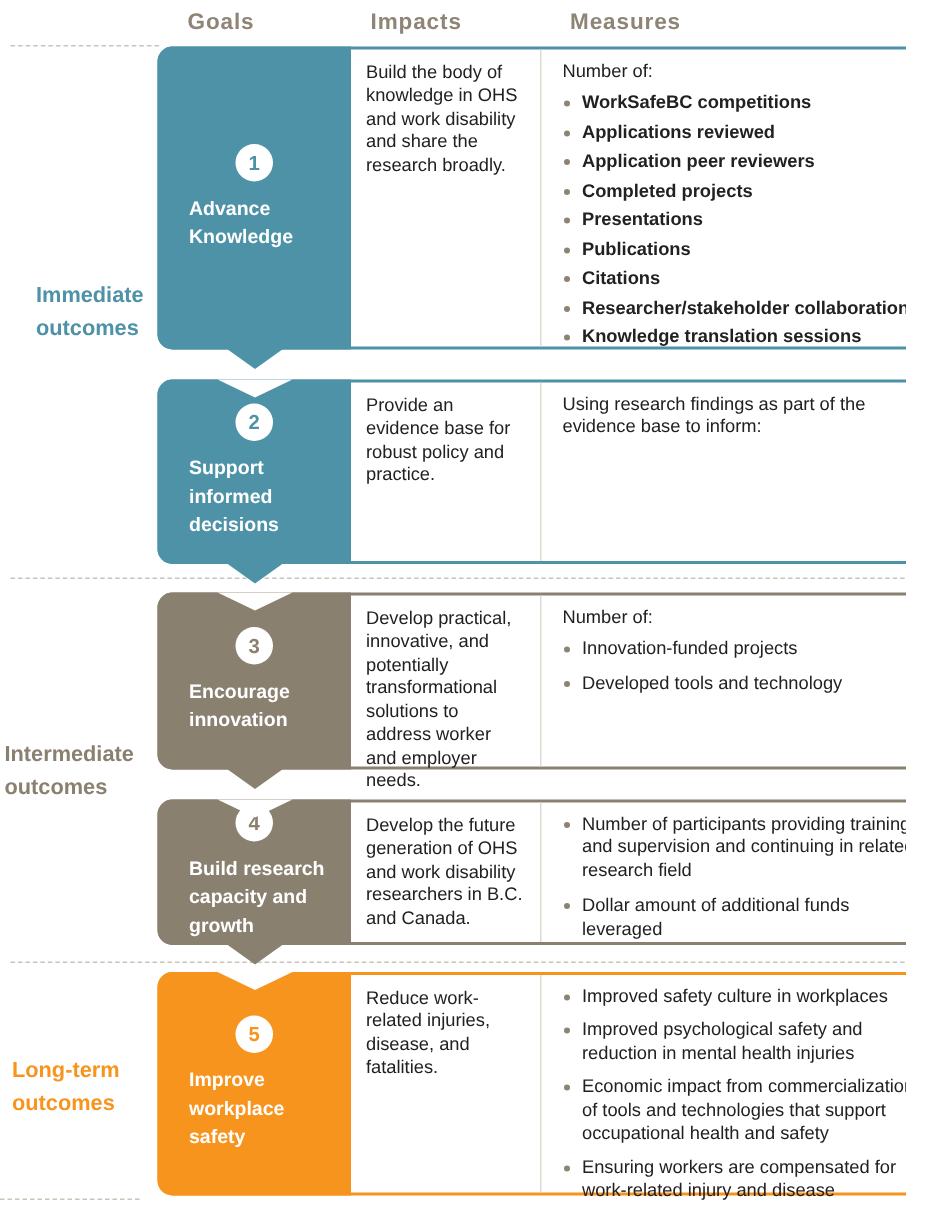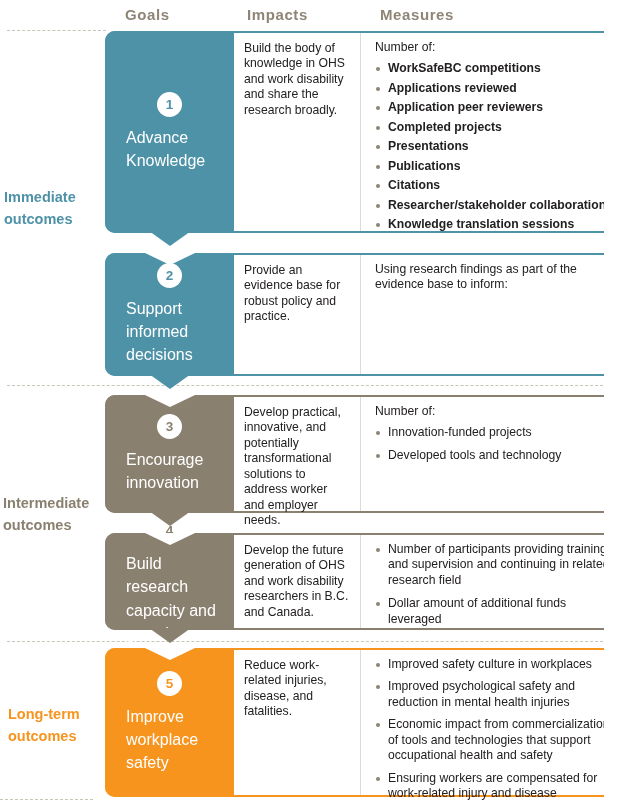--- a/index.html
+++ b/index.html
@@ -21,22 +21,22 @@
   .row{position:absolute;left:105px;width:525px;box-sizing:border-box;
     border:2px solid var(--c);border-radius:10px;background:#ffffff;}
 
   .goal{position:absolute;left:-2px;top:-2px;bottom:-2px;width:129px;
     background:var(--c);border-radius:10px 0 0 10px;
     display:flex;flex-direction:column;justify-content:center;z-index:1;}
   .num-wrap{text-align:center;margin-bottom:9px;}
   .num{display:inline-block;width:25px;height:25px;border-radius:50%;
     background:#ffffff;color:var(--c);font-size:13.5px;font-weight:bold;
     line-height:25px;text-align:center;}
-  .goal-label{padding:0 6px 0 21px;color:#ffffff;font-size:16px;
-    font-weight:normal;line-height:1.45;white-space:pre-line;}
+  .goal-label{padding:0 6px 0 21px;color:#ffffff;font-size:13px;
+    font-weight:bold;line-height:1.45;white-space:pre-line;}
 
   .impacts{position:absolute;left:127px;top:0;bottom:0;width:126px;
     box-sizing:border-box;padding:8px 10px;font-size:12.2px;line-height:1.27;}
   .impacts p{margin:0;}
   .divider{position:absolute;left:253px;top:0;bottom:0;width:0;
     border-left:1px solid #dedbd3;}
   .measures{position:absolute;left:254px;top:0;bottom:0;right:0;
     box-sizing:border-box;padding:7px 8px 4px 14px;font-size:12.2px;line-height:1.27;}
   .m-intro{margin:0 0 6px 0;}
   .m-intro:empty{display:none;}
@@ -63,21 +63,21 @@
 
   <div class="col-header" style="left:125px">Goals</div>
   <div class="col-header" style="left:247px">Impacts</div>
   <div class="col-header" style="left:380px">Measures</div>
 
   <div class="dash" style="top:30px;left:7px;width:99px"></div>
   <div class="dash" style="top:385px;left:7px;width:621px"></div>
   <div class="dash" style="top:641px;left:7px;width:621px"></div>
   <div class="dash" style="top:799px;left:0;width:93px"></div>
 
-  <div class="outcome-label" style="top: 186px; left: 4px; --c: #4e92a8;">Immediate outcomes</div>
+  <div class="outcome-label" style="top: 186px; left: 24px; --c: #4e92a8;">Immediate outcomes</div>
   <div class="outcome-label" style="top: 492px; left: 3px; --c: #8a8070;">Intermediate outcomes</div>
   <div class="outcome-label" style="top: 703px; left: 8px; --c: #f7941e;">Long-term outcomes</div>
 
   <div class="row" style="top: 31px; height: 202px; --c: #4e92a8;">
     <div class="goal">
       <div class="num-wrap"><span class="num">1</span></div>
       <div class="goal-label">Advance
 Knowledge</div>
     </div>
     <div class="impacts">

